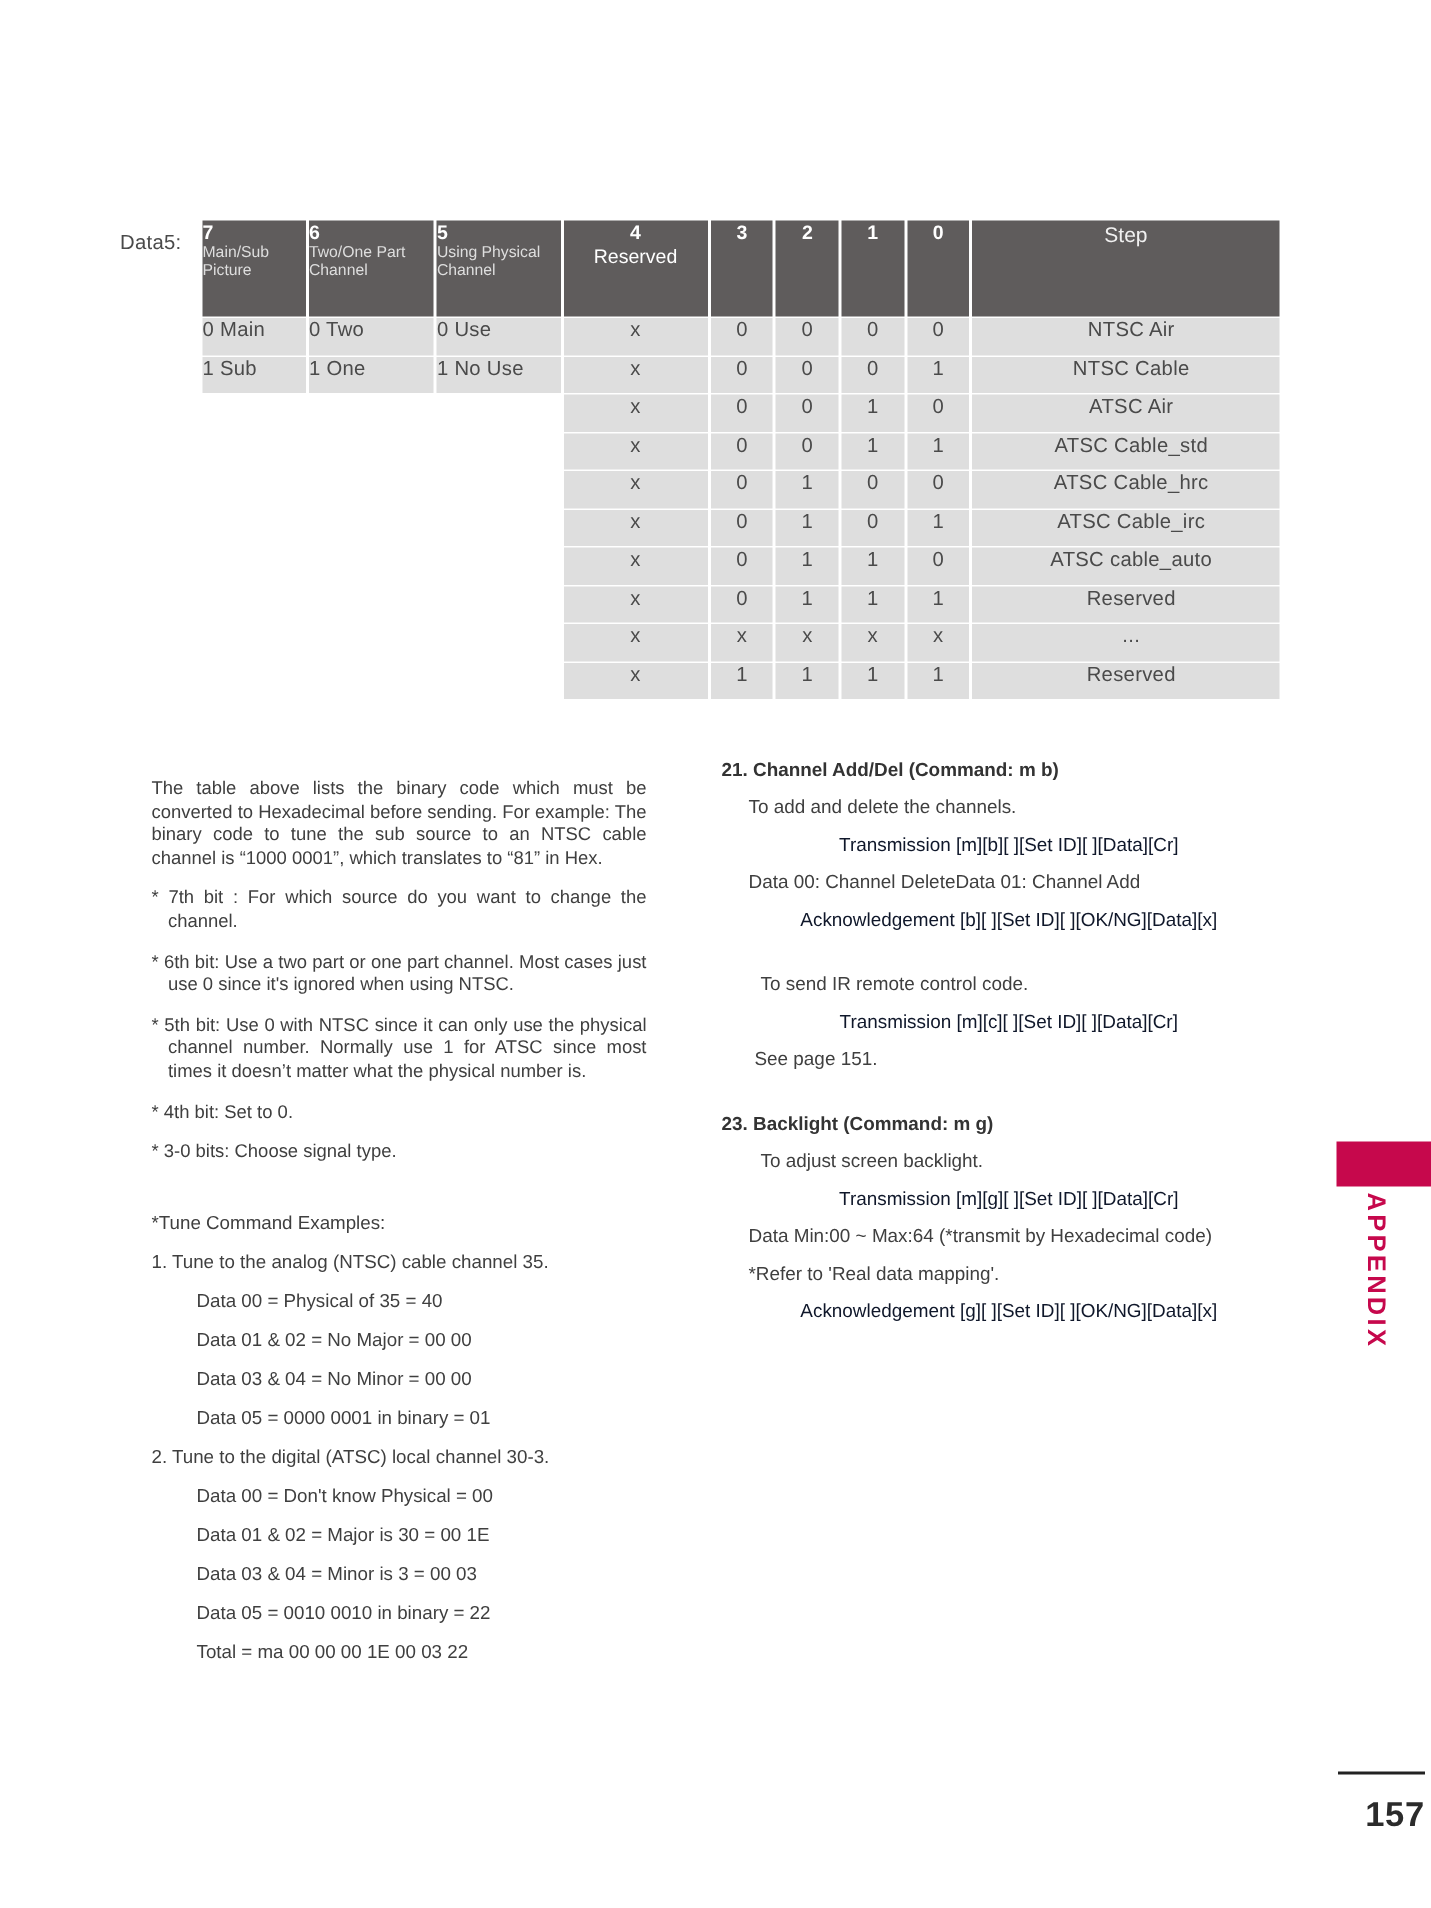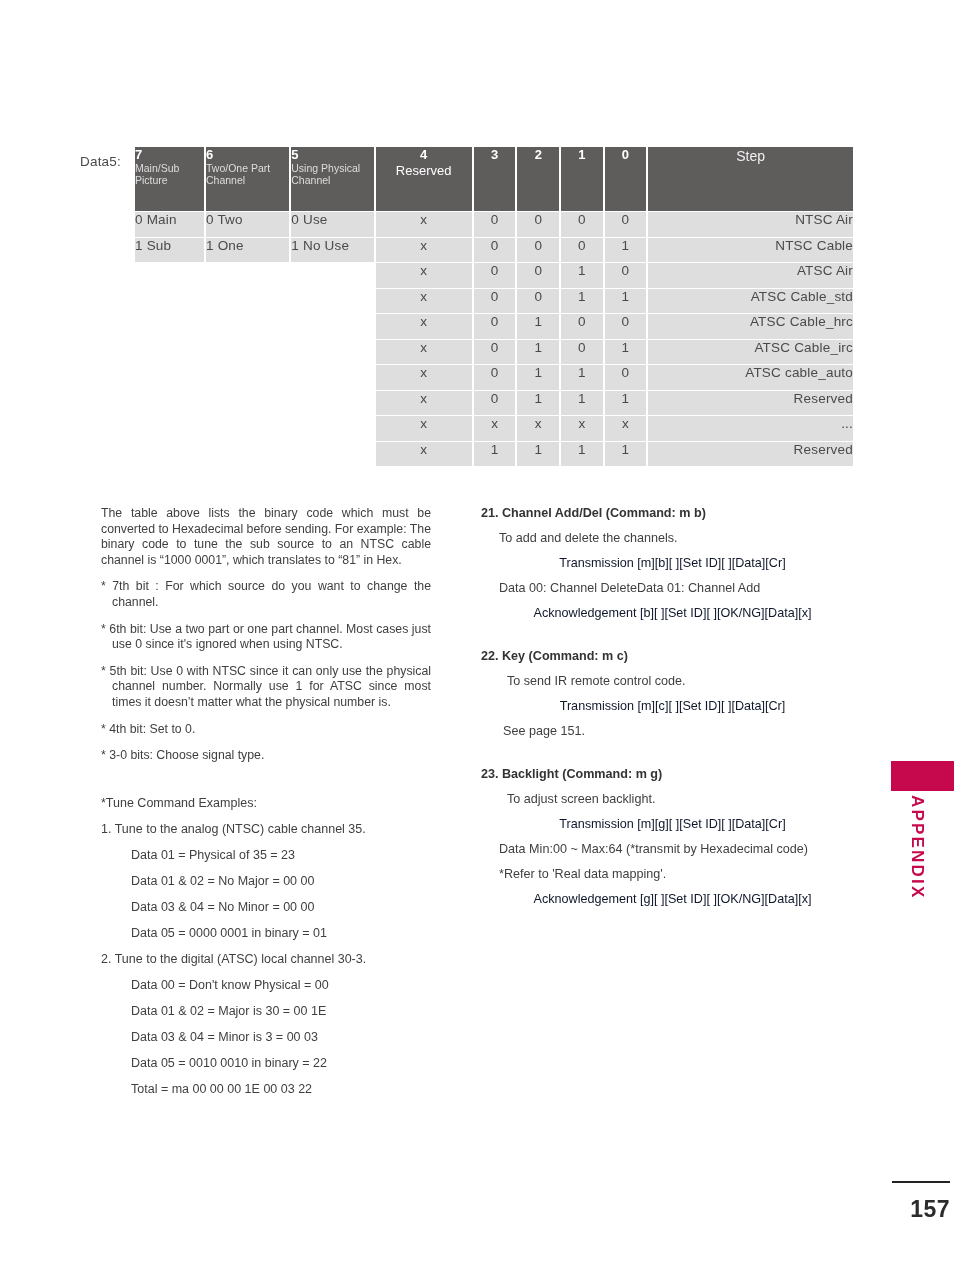--- a/index.html
+++ b/index.html
@@ -45,27 +45,27 @@
     background:#dedede;color:#4a4a4a;
     font-size:13.5px;
     height:24.5px;
     padding:2px 8px 0 8px;
     box-sizing:border-box;
     text-align:left;
     letter-spacing:.2px;
   }
   .bc.ctr{text-align:center;padding-left:0;padding-right:0;}
   .bc.blank{background:#ffffff;}
-  .bc.step{background:#dedede;text-align:right;padding-left:7px;}
+  .bc.step{background:#dedede;text-align:center;padding-left:7px;}
 
   .w7{width:70px;} .w6{width:85px;} .w5{width:84px;}
   .w4{width:98px;} .wb{width:43px;} .wstep{width:210px;}
 
   
-  .col-left{position:absolute;left:101px;top:506px;width:330px;}
+  .col-left{position:absolute;left:101px;top:518px;width:330px;}
   .col-right{position:absolute;left:481px;top:505px;width:365px;}
 
   p.just{
     margin:0 0 11px 0;
     font-size:12.3px;line-height:15.6px;
     text-align:justify;color:#3f3f3f;
   }
   p.bullet{
     margin:0 0 11px 0;
     font-size:12.3px;line-height:15.6px;
@@ -290,21 +290,21 @@
     <p class="bullet">* 6th bit: Use a two part or one part channel. Most cases just use 0 since it's ignored when using NTSC.</p>
     <p class="bullet">* 5th bit: Use 0 with NTSC since it can only use the physical channel number. Normally use 1 for ATSC since most times it doesn’t  matter what the physical number is.</p>
     <p class="bullet">* 4th bit: Set to 0.</p>
     <p class="bullet">* 3-0 bits: Choose signal type.</p>
 
     <div class="spacer"></div>
 
     <p class="ex-head">*Tune Command Examples:</p>
 
     <p class="ex-item">1. Tune to the analog (NTSC) cable channel 35.</p>
-    <p class="ex-sub">Data  01 = Physical of 35 = 23</p>
+    <p class="ex-sub">Data  00 = Physical of 35 = 40</p>
     <p class="ex-sub">Data 01 &amp; 02 = No Major = 00 00</p>
     <p class="ex-sub">Data 03 &amp; 04 = No Minor = 00 00</p>
     <p class="ex-sub">Data 05 = 0000 0001 in binary = 01</p>
 
     <p class="ex-item">2. Tune to the digital (ATSC) local channel 30-3.</p>
     <p class="ex-sub">Data  00 = Don't know Physical = 00</p>
     <p class="ex-sub">Data 01 &amp; 02 = Major is 30 = 00 1E</p>
     <p class="ex-sub">Data 03 &amp; 04 = Minor is 3 = 00 03</p>
     <p class="ex-sub">Data 05 = 0010 0010 in binary = 22</p>
     <p class="ex-sub">Total = ma 00 00 00 1E 00 03 22</p>
@@ -314,21 +314,20 @@
 
     <div class="sect">
       <h3 class="cmd">21. Channel Add/Del (Command: m b)</h3>
       <p class="rdesc">To add and delete the channels.</p>
       <p class="rpink">Transmission [m][b][  ][Set ID][  ][Data][Cr]</p>
       <p class="rplain">Data 00: Channel DeleteData 01: Channel Add</p>
       <p class="rpink">Acknowledgement [b][  ][Set ID][  ][OK/NG][Data][x]</p>
     </div>
 
     <div class="sect">
-      <h3 class="cmd">22. Key (Command: m c)</h3>
       <p class="rdesc i2">To send IR remote control code.</p>
       <p class="rpink">Transmission [m][c][  ][Set ID][  ][Data][Cr]</p>
       <p class="rsee">See page 151.</p>
     </div>
 
     <div class="sect">
       <h3 class="cmd">23. Backlight (Command: m g)</h3>
       <p class="rdesc i2">To adjust screen backlight.</p>
       <p class="rpink">Transmission [m][g][  ][Set ID][  ][Data][Cr]</p>
       <p class="rplain">Data Min:00 ~ Max:64 (*transmit by Hexadecimal code)</p>

